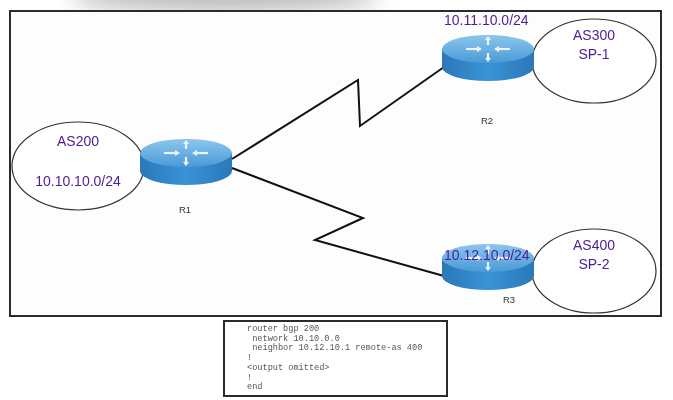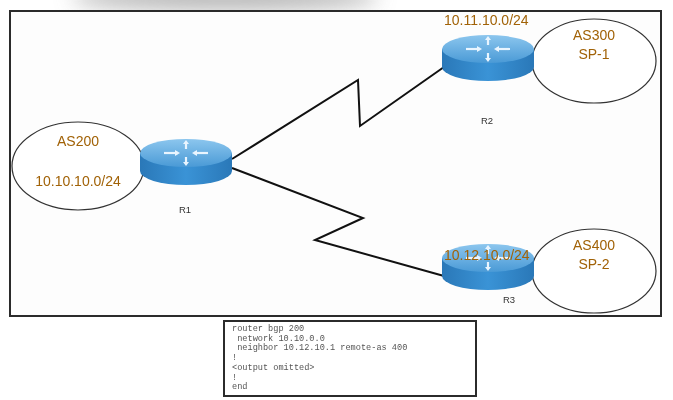--- a/index.html
+++ b/index.html
@@ -11,28 +11,28 @@
   .top-shadow {
     position: absolute; left: 70px; top: -14px; width: 310px; height: 24px;
     background: #9a9a9a; border-radius: 50%;
     filter: blur(10px); opacity: 0.75;
   }
   .frame {
     position: absolute; left: 9px; top: 10px; width: 653px; height: 307px;
     border: 2px solid #2b2b2b; box-sizing: border-box; background: #fdfdfd;
   }
   svg.topo { position: absolute; left: 0; top: 0; width: 673px; height: 400px; }
-  .lbl { position: absolute; color: #a16207; white-space: nowrap; }
+  .lbl { position: absolute; color: #4c1d95; white-space: nowrap; }
   .subnet { font-size: 14px; }
   .as-text { font-size: 14px; text-align: center; }
   .rname { font-size: 9.5px; color: #333; }
   .config {
-    position: absolute; left: 223px; top: 320px; width: 254px; height: 77px;
+    position: absolute; left: 223px; top: 320px; width: 225px; height: 77px;
     border: 2px solid #2b2b2b; box-sizing: border-box; background: #fff;
-    padding: 3px 0 0 7px;
+    padding: 3px 0 0 22px;
   }
   .config pre {
     margin: 0; font-family: "Liberation Mono", monospace; font-size: 8.6px;
     line-height: 9.7px; color: #555;
   }
 </style>
 </head>
 <body>
 
 <div class="top-shadow"></div>

